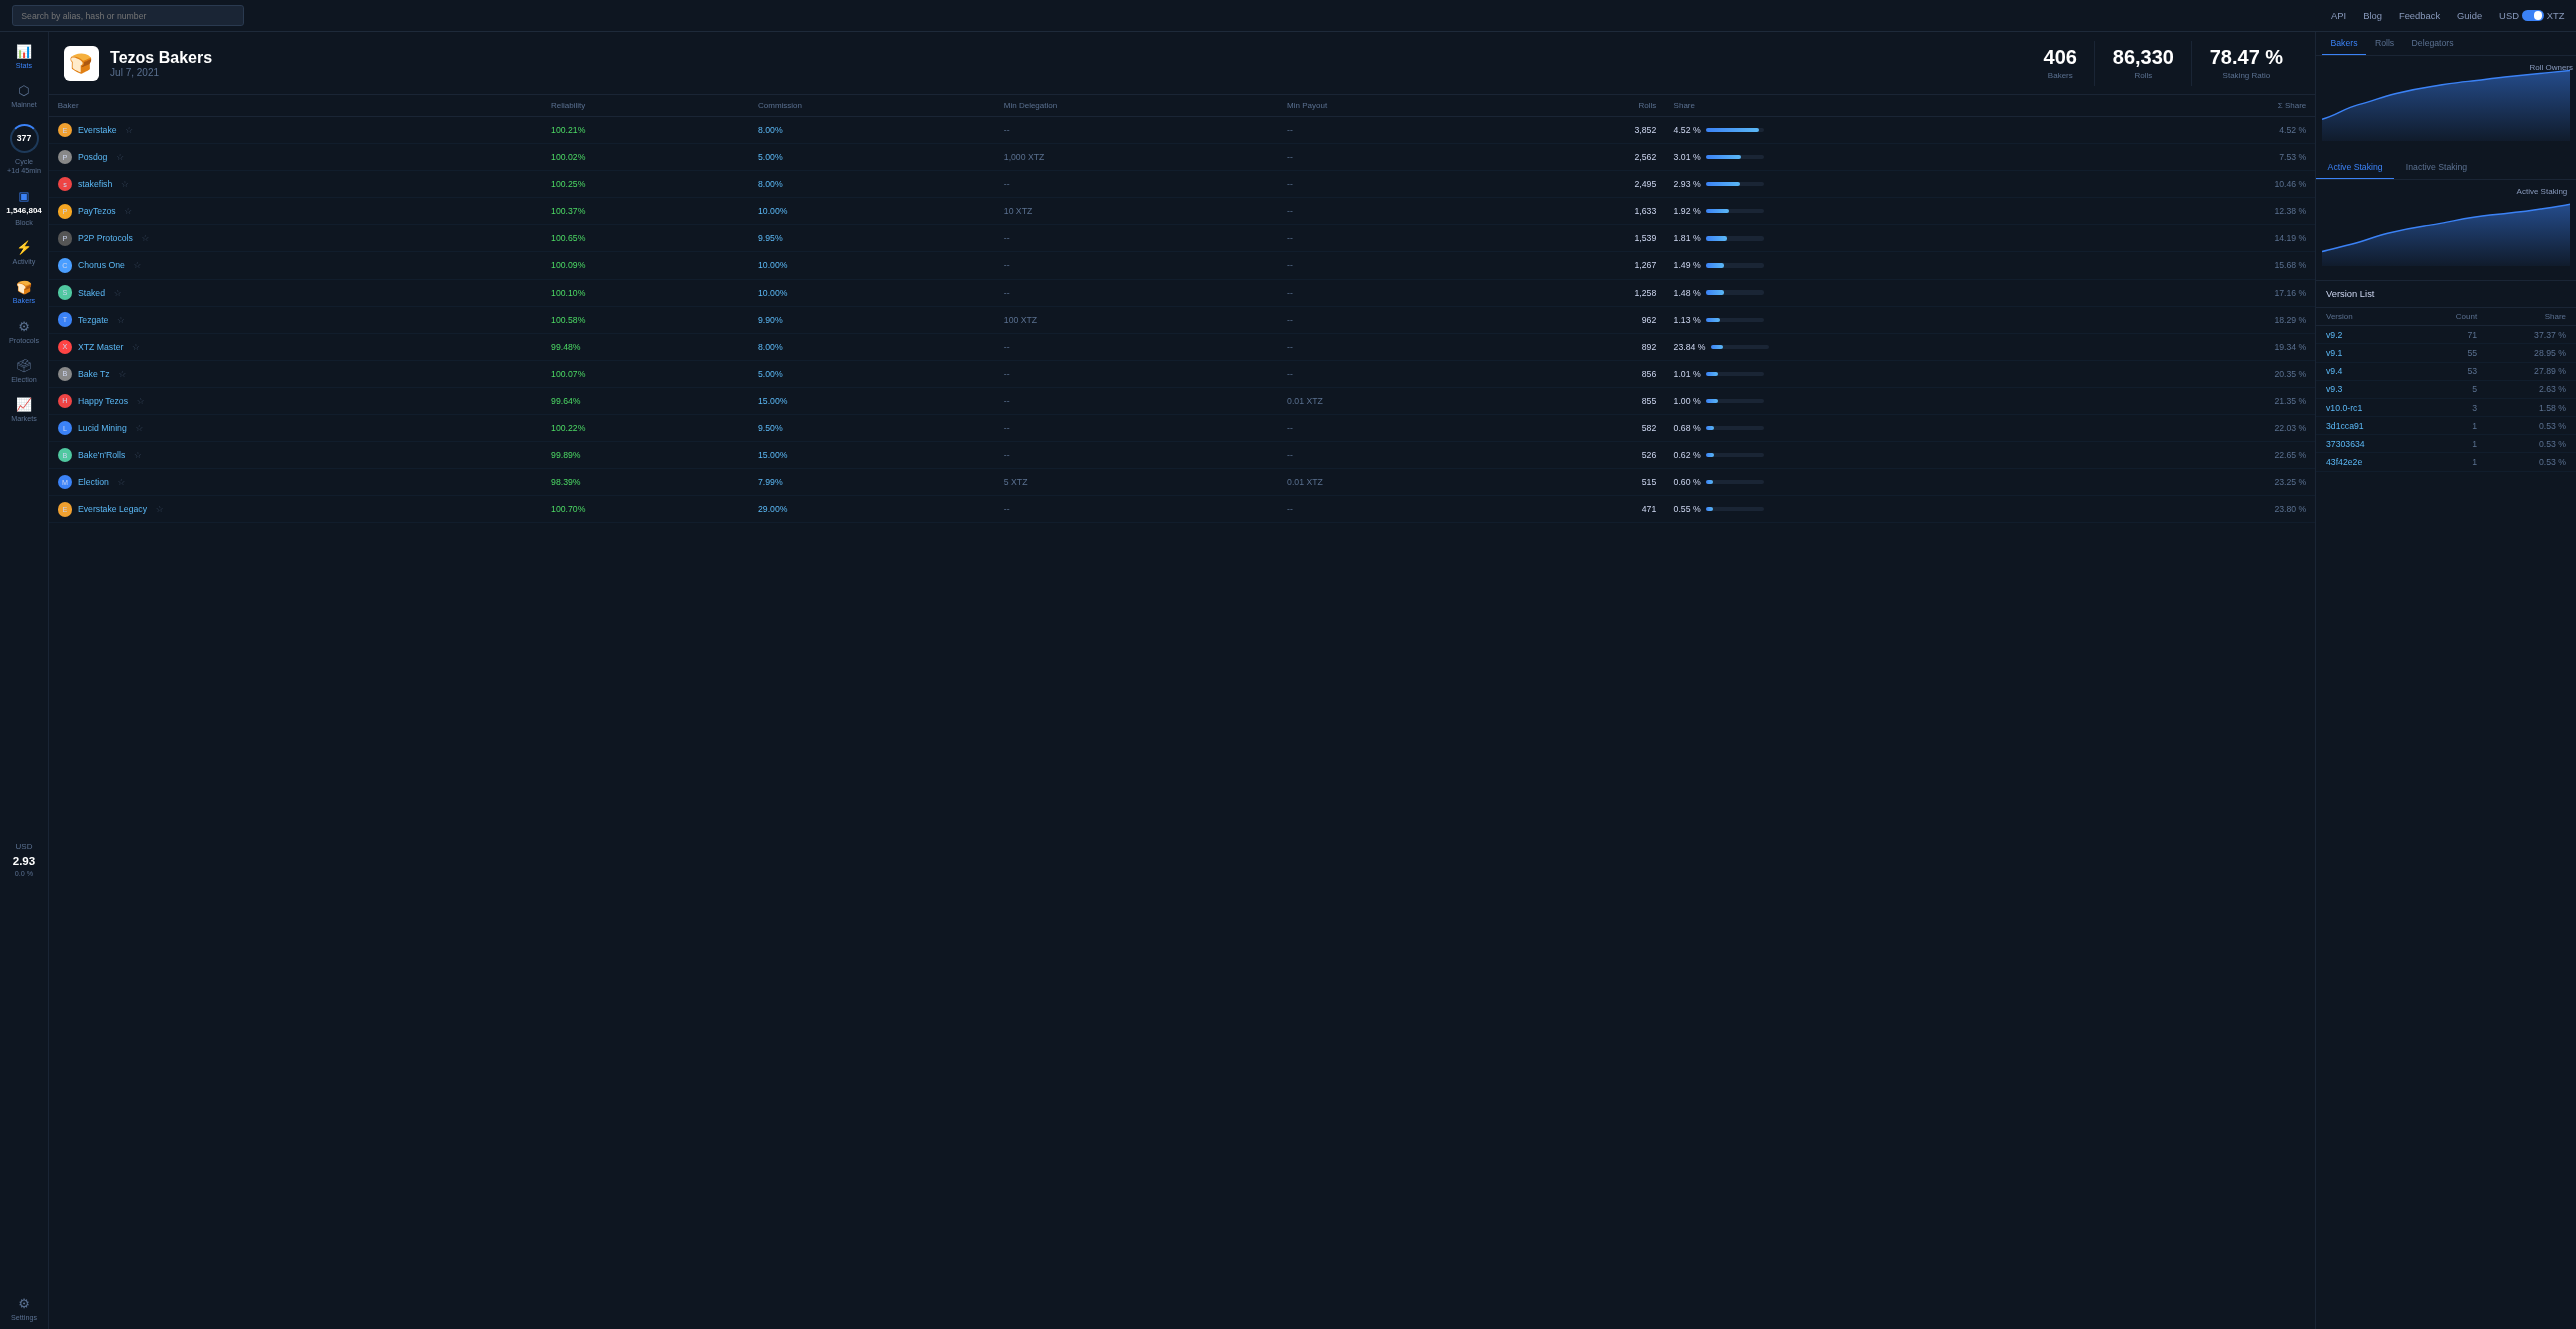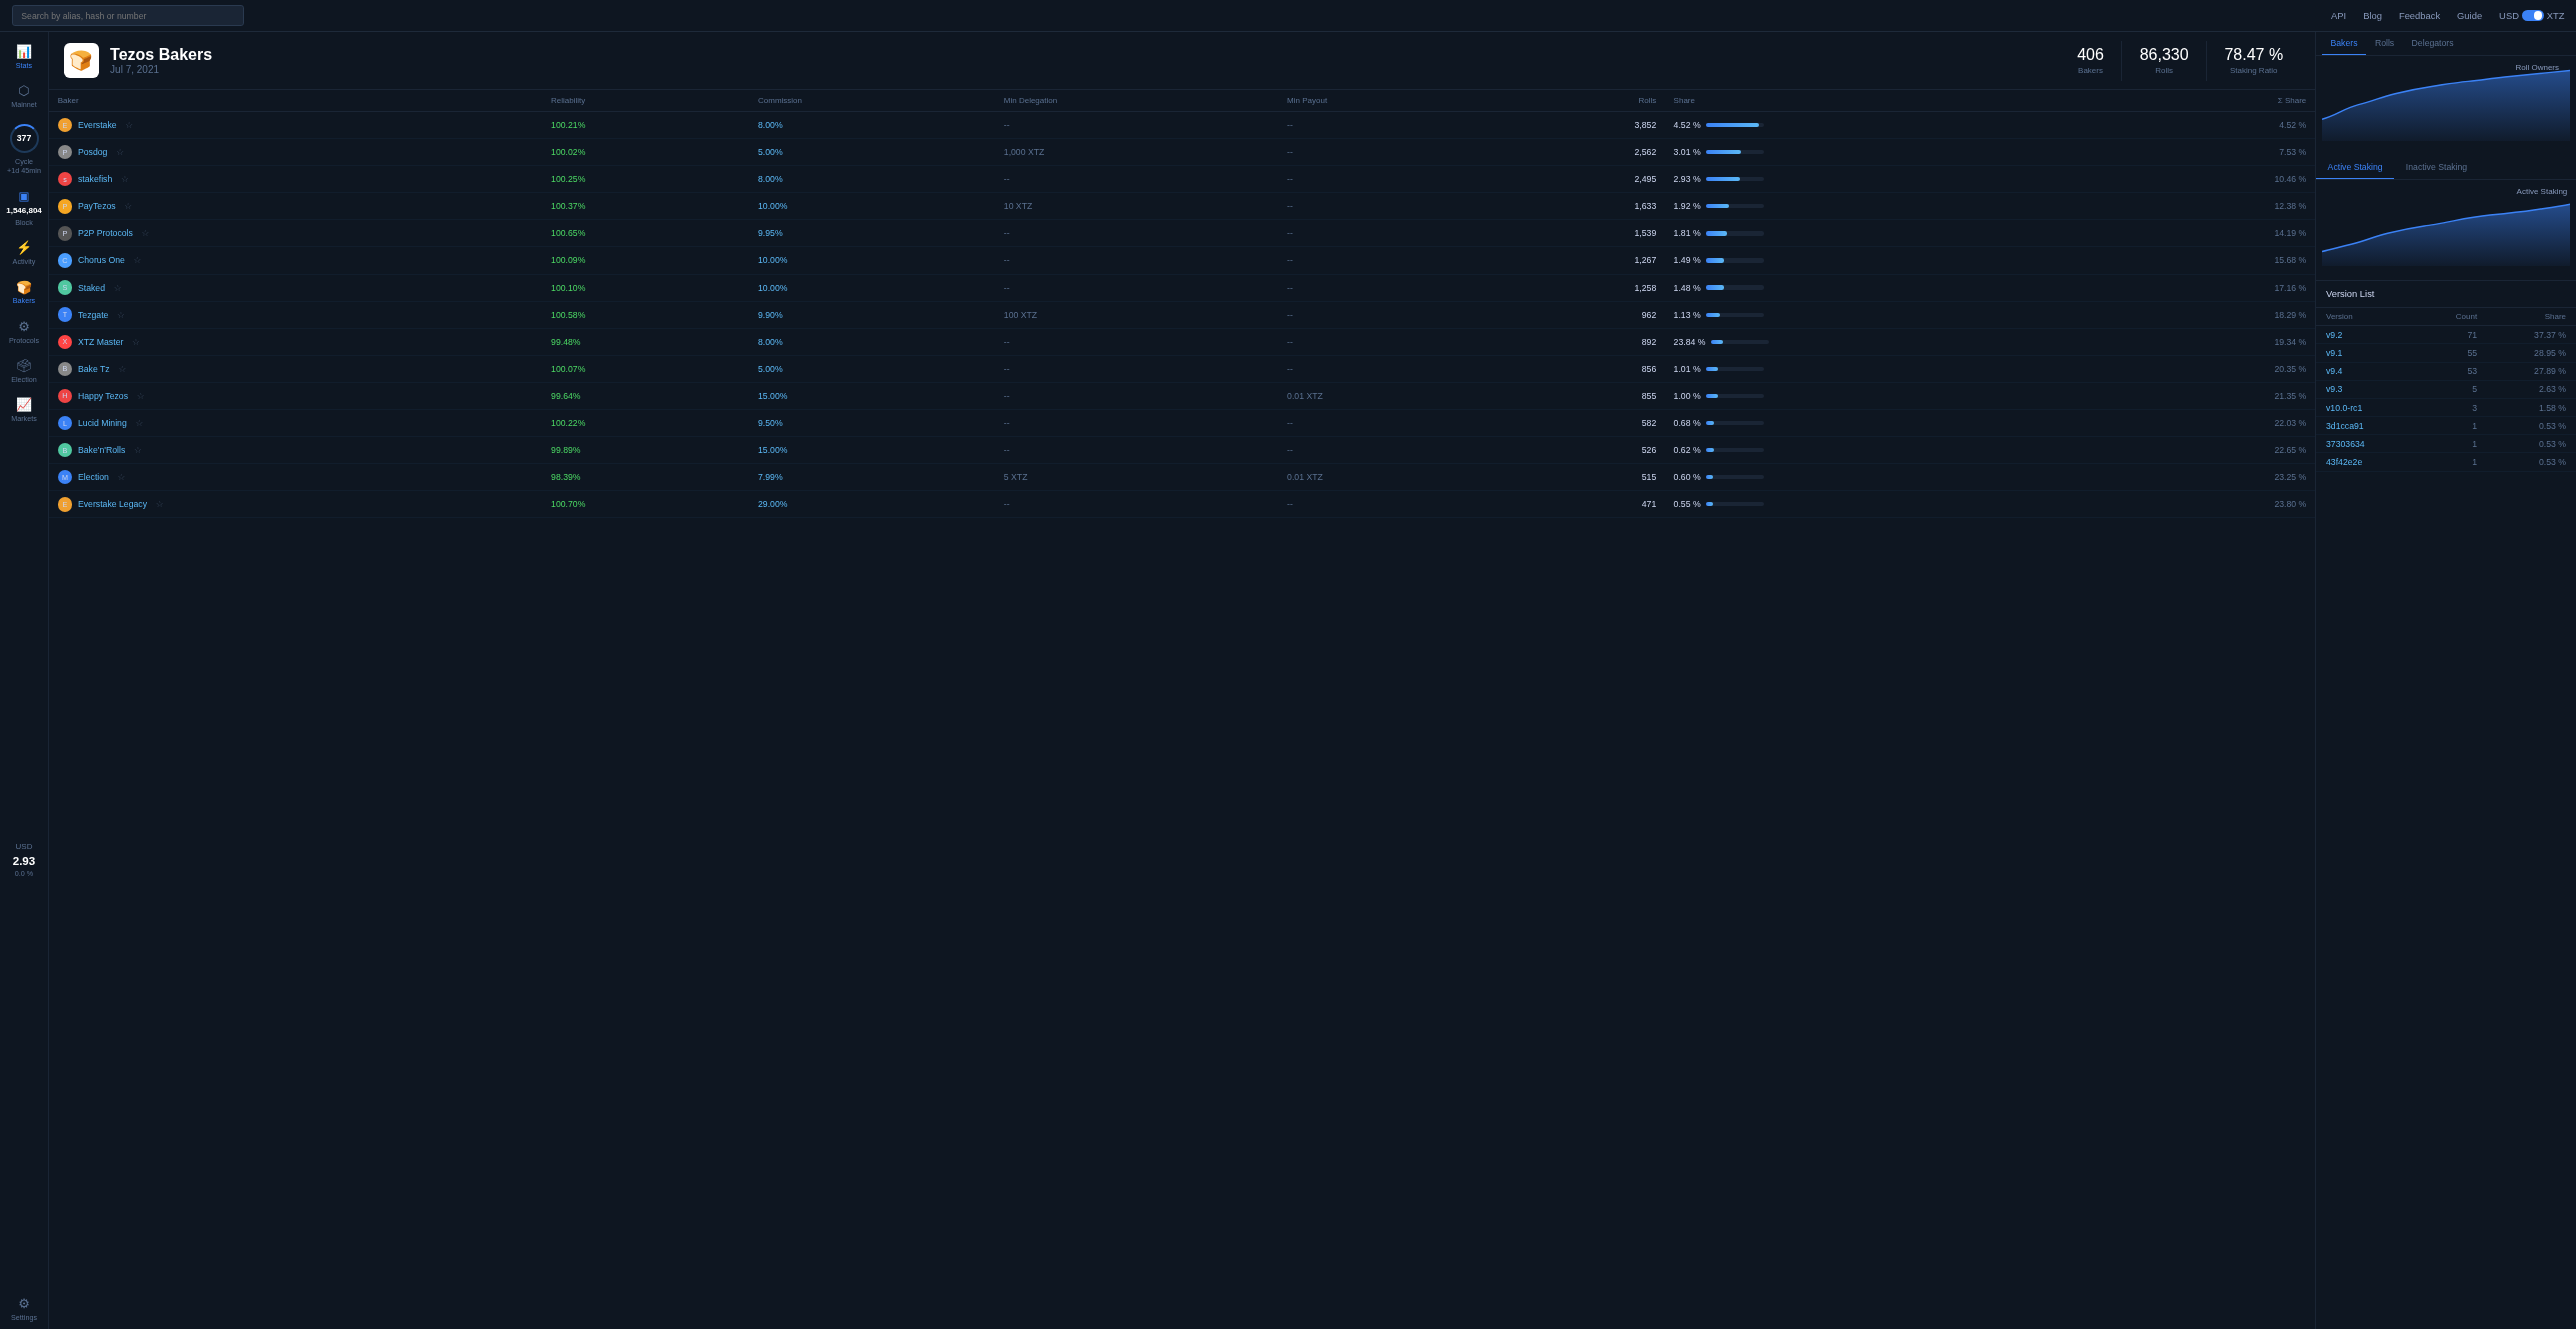--- a/index.html
+++ b/index.html
@@ -28,21 +28,21 @@
     .table-section { flex: 1; overflow-y: auto; }
 
     
     .page-header { display: flex; align-items: center; padding: 8.7px 14.5px; border-bottom: 0.7px solid #1a2535; gap: 11.6px; }
     .baker-icon-lg { width: 35px; height: 35px; background: #fff; border-radius: 5.8px; display: flex; align-items: center; justify-content: center; font-size: 19px; }
     .page-title h1 { font-size: 16px; color: #fff; font-weight: 600; }
     .page-title p { font-size: 10px; color: #5a7090; }
     .header-stats { margin-left: auto; display: flex; gap: 0; }
     .stat-box { padding: 5.8px 17.4px; text-align: center; border-left: 0.7px solid #1a2535; }
     .stat-box:first-child { border-left: none; }
-    .stat-val { font-size: 16px; font-weight: 400; color: #fff; }
+    .stat-val { font-size: 20px; font-weight: 700; color: #fff; }
     .stat-label { font-size: 8px; color: #5a7090; margin-top: 1.4px; }
 
     
     .tabs { display: flex; padding: 0 14.5px; border-bottom: 0.7px solid #1a2535; gap: 1.4px; }
     .tab { padding: 7.2px 11.6px; font-size: 9.4px; color: #5a7090; cursor: pointer; border-bottom: 1.4px solid transparent; }
     .tab.active { color: #3b82f6; border-bottom-color: #3b82f6; }
 
     
     .baker-table { width: 100%; border-collapse: collapse; }
     .baker-table th { padding: 5.8px 8.7px; text-align: left; font-size: 8px; color: #5a7090; font-weight: 500; border-bottom: 0.7px solid #1a2535; position: sticky; top: 0; background: #0e1621; z-index: 2; }
@@ -55,21 +55,21 @@
     .green { color: #4cd964; }
     .blue-light { color: #5bb8f5; }
     .gray { color: #5a7090; }
     .progress-bar-wrap { width: 58px; height: 4.3px; background: #1a2535; border-radius: 2.2px; display: inline-block; vertical-align: middle; }
     .progress-fill { height: 100%; border-radius: 2.2px; background: linear-gradient(to right, #3b82f6, #5bb8f5); }
     .share-cell { display: flex; align-items: center; gap: 5.8px; }
 
     
     .right-panel { width: 261px; border-left: 0.7px solid #1a2535; background: #0e1621; overflow-y: auto; flex-shrink: 0; }
     .chart-area { position: relative; height: 101px; background: #0e1621; padding: 5.8px; }
-    .chart-label { font-size: 8px; color: #8899bb; position: absolute; top: 7.2px; right: 17px; }
+    .chart-label { font-size: 8px; color: #8899bb; position: absolute; top: 7.2px; right: 3px; }
     .chart-svg { width: 100%; height: 80px; }
     .staking-tabs { display: flex; border-bottom: 0.7px solid #1a2535; }
     .staking-tab { padding: 5.8px 11.6px; font-size: 8.7px; color: #5a7090; cursor: pointer; border-bottom: 1.4px solid transparent; }
     .staking-tab.active { color: #3b82f6; border-bottom-color: #3b82f6; }
     .chart-area2 { position: relative; height: 101px; background: #0e1621; padding: 5.8px; border-bottom: 0.7px solid #1a2535; }
     .chart-label2 { font-size: 8px; color: #8899bb; position: absolute; top: 7.2px; right: 8.7px; }
 
     .version-section { padding: 0; }
     .version-header { padding: 7.2px 10px; font-size: 9.4px; color: #cdd6f0; border-bottom: 0.7px solid #1a2535; }
     .version-table { width: 100%; border-collapse: collapse; }

